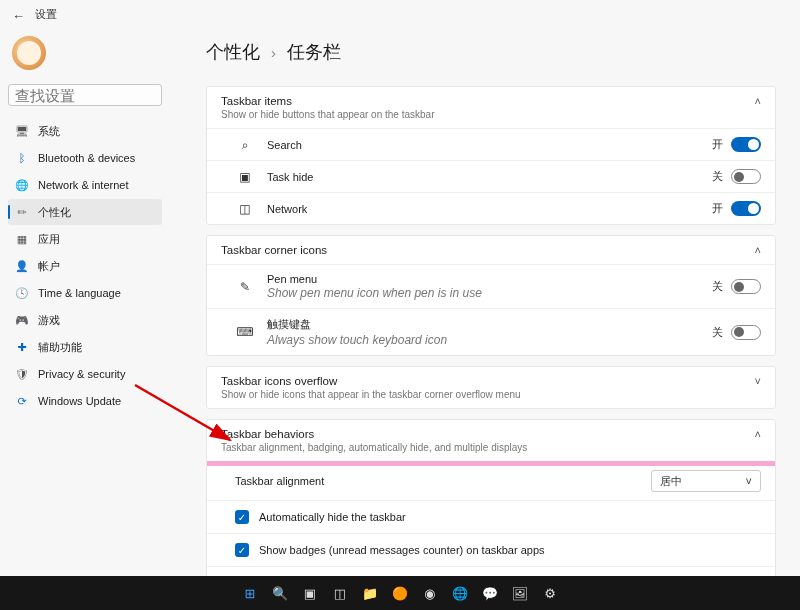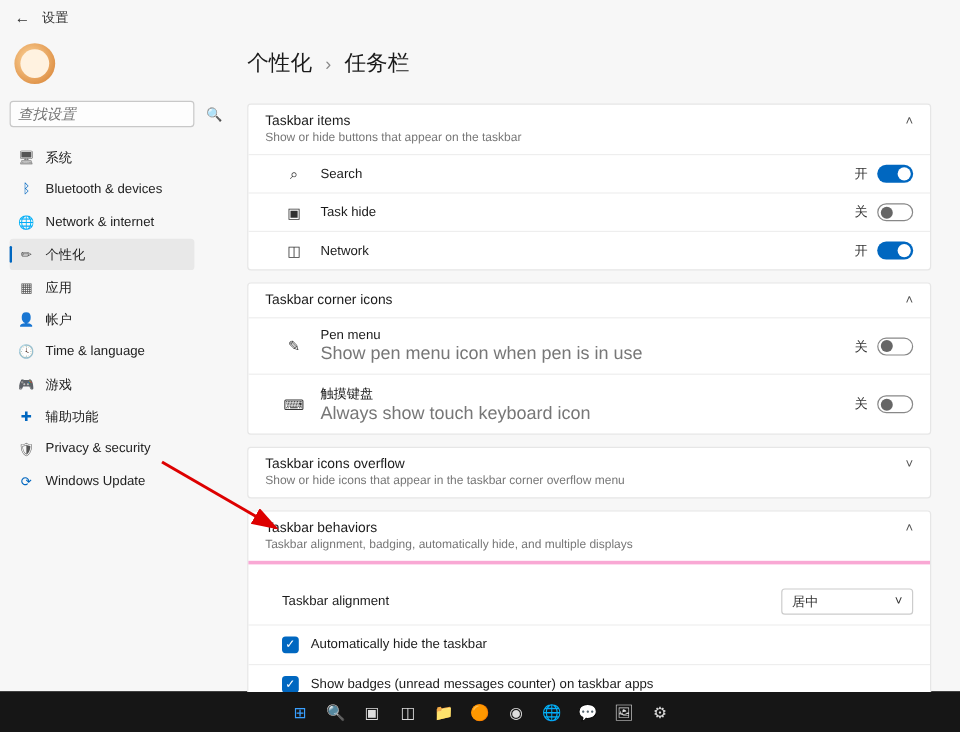--- a/index.html
+++ b/index.html
@@ -5,54 +5,54 @@
   * { box-sizing: border-box; margin: 0; padding: 0; }
   body { font-family: "Segoe UI", "Microsoft YaHei", sans-serif; font-size: 12px; color: #1b1b1b; background: #f3f3f3; width: 800px; height: 610px; overflow: hidden; position: relative; }
   .window { background: #f7f7f7; height: 576px; display: flex; flex-direction: column; }
   .header-bar { height: 28px; display: flex; align-items: center; padding-left: 12px; color: #333; font-size: 11px; }
   .back-arrow { font-size: 13px; margin-right: 10px; cursor: pointer; }
   .body-row { flex: 1; display: flex; overflow: hidden; }
   .sidebar { width: 170px; padding: 6px 8px 0 8px; flex-shrink: 0; }
   .avatar { width: 34px; height: 34px; border-radius: 50%; background: radial-gradient(circle at 40% 40%, #ffd9a0, #d47a2a); margin: 2px 0 14px 4px; position: relative; }
   .avatar::after{content:"";position:absolute;inset:5px;border-radius:50%;background:#fff2e0;}
   .search { display: flex; align-items: center; border: 1px solid #c8c8c8; background: #fdfdfd; border-radius: 3px; height: 22px; padding: 0 6px; margin-bottom: 12px; }
-  .search input { flex:1; border: none; outline: none; background: transparent; font-size: 12px; color: #555; font-style: italic; }
+  .search input { flex:1; border: none; outline: none; background: transparent; font-size: 15px; color: #555; }
   .search .sicon { font-size: 11px; color: #666; }
   .nav { display: flex; flex-direction: column; gap: 1px; }
   .nav-item { display: flex; align-items: center; height: 26px; padding: 0 6px; border-radius: 3px; cursor: pointer; font-size: 11px; color: #222; }
   .nav-item.active { background: #e8e8e8; position: relative; }
   .nav-item.active::before { content:""; position:absolute; left:0; top:6px; bottom:6px; width:2px; background:#0067c0; border-radius:2px;}
   .nav-icon { width: 16px; text-align: center; margin-right: 8px; font-size: 11px; color: #0067c0; }
   .nav-icon.gray{color:#555;}
   .content { flex:1; padding: 4px 24px 0 36px; overflow-y: auto; }
   .bread { font-size: 18px; color: #1b1b1b; margin: 8px 0 22px 0; }
   .bread .sep { color: #888; margin: 0 6px; font-size: 15px;}
   .panel { background: #fff; border: 1px solid #e6e6e6; border-radius: 3px; margin-bottom: 10px; }
   .panel-head { display: flex; align-items: flex-start; padding: 8px 14px; cursor: pointer; }
   .panel-head .titles { flex:1; }
   .panel-head .t1 { font-size: 11.5px; color: #1b1b1b; }
   .panel-head .t2 { font-size: 10px; color: #777; margin-top: 2px; }
   .chev { font-size: 11px; color: #555; }
   .row { display: flex; align-items: center; padding: 8px 14px 8px 28px; border-top: 1px solid #eee; }
   .row .r-icon { width: 20px; text-align:center; margin-right: 12px; font-size: 12px; color:#333;}
   .row .r-titles { flex:1; }
   .row .r-t1 { font-size: 11px; color:#1b1b1b;}
-  .row .r-t2 { font-size: 15px; color:#777; margin-top: 1px;}
+  .row .r-t2 { font-size: 12px; color:#777; margin-top: 1px; font-style: italic;}
   .row .state-label { font-size: 11px; color: #333; margin-right: 8px;}
   .toggle { width: 30px; height: 15px; border-radius: 8px; position: relative; cursor: pointer; }
   .toggle.on { background:#0067c0; }
   .toggle.on::after{content:"";position:absolute;right:2px;top:2px;width:11px;height:11px;background:#fff;border-radius:50%;}
   .toggle.off { background:#fff;border:1px solid #888;}
   .toggle.off::after{content:"";position:absolute;left:2px;top:1.5px;width:10px;height:10px;background:#666;border-radius:50%;}
   .check-row { display:flex; align-items:center; padding: 9px 14px 9px 28px; border-top:1px solid #eee; font-size:11px; color:#1b1b1b; }
   .check-row.disabled { color:#aaa; }
   .checkbox { width:14px; height:14px; border-radius:3px; margin-right:10px; flex-shrink:0; display:flex; align-items:center; justify-content:center; font-size:10px;}
   .checkbox.checked { background:#0067c0; color:#fff; }
   .dropdown { border:1px solid #ccc; background:#fff; border-radius:3px; min-width:110px; height:22px; display:flex; align-items:center; justify-content:space-between; padding:0 8px; font-size:11px; color:#333; cursor:pointer;gap:44px;}
-  .dd-row{display:flex;align-items:center;justify-content:space-between;padding:20px 14px 8px 28px;border-top:3px solid #f9a8d4;font-size:11px;color:#1b1b1b;}
+  .dd-row{display:flex;align-items:center;justify-content:space-between;padding:4px 14px 8px 28px;border-top:5px solid #f9a8d4;font-size:11px;color:#1b1b1b;}
   .taskbar { position:absolute; left:0; right:0; bottom:0; height:34px; background:#161616; display:flex; align-items:center; justify-content:center; gap:8px;}
   .tb-icon { width:22px; height:22px; border-radius:3px; display:flex; align-items:center; justify-content:center; font-size:13px; color:#ddd; cursor:pointer;}
   .tb-icon.win{color:#3aa0ff;}
   
   .arrow { position:absolute; left:130px; top:380px; pointer-events:none; }
   .arrow svg{overflow:visible;}
   
   .content::-webkit-scrollbar{width:0;}
 </style>
 </head>

